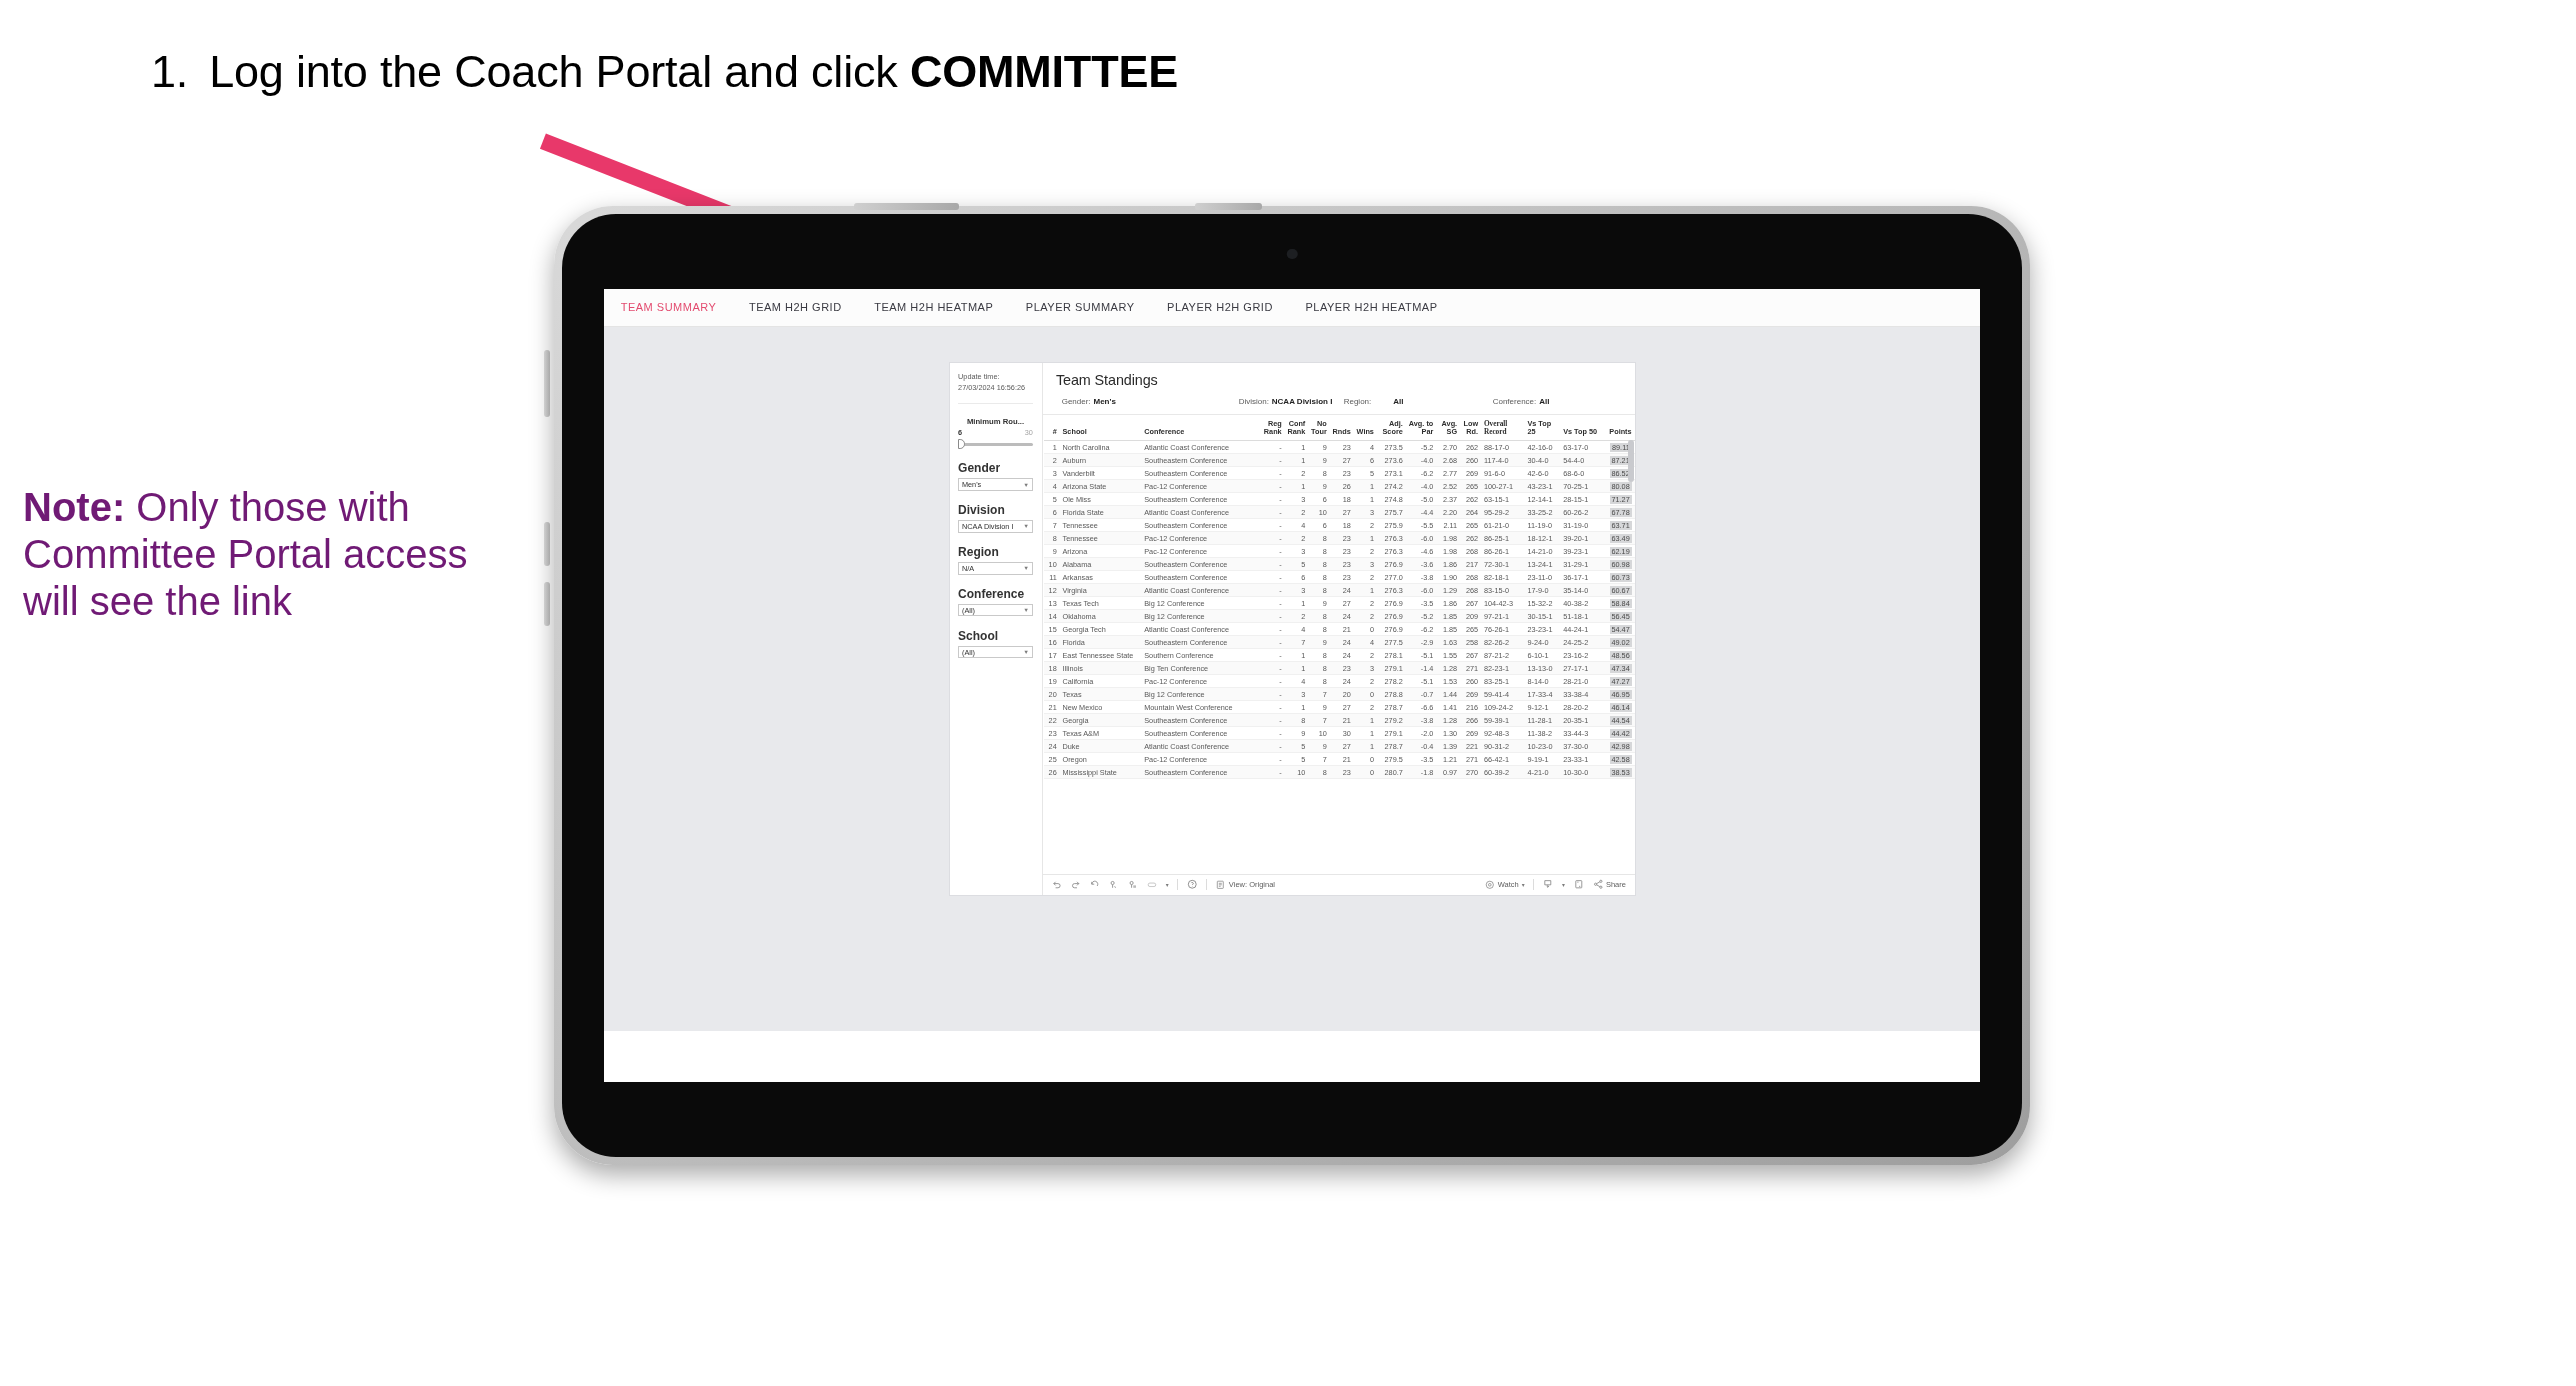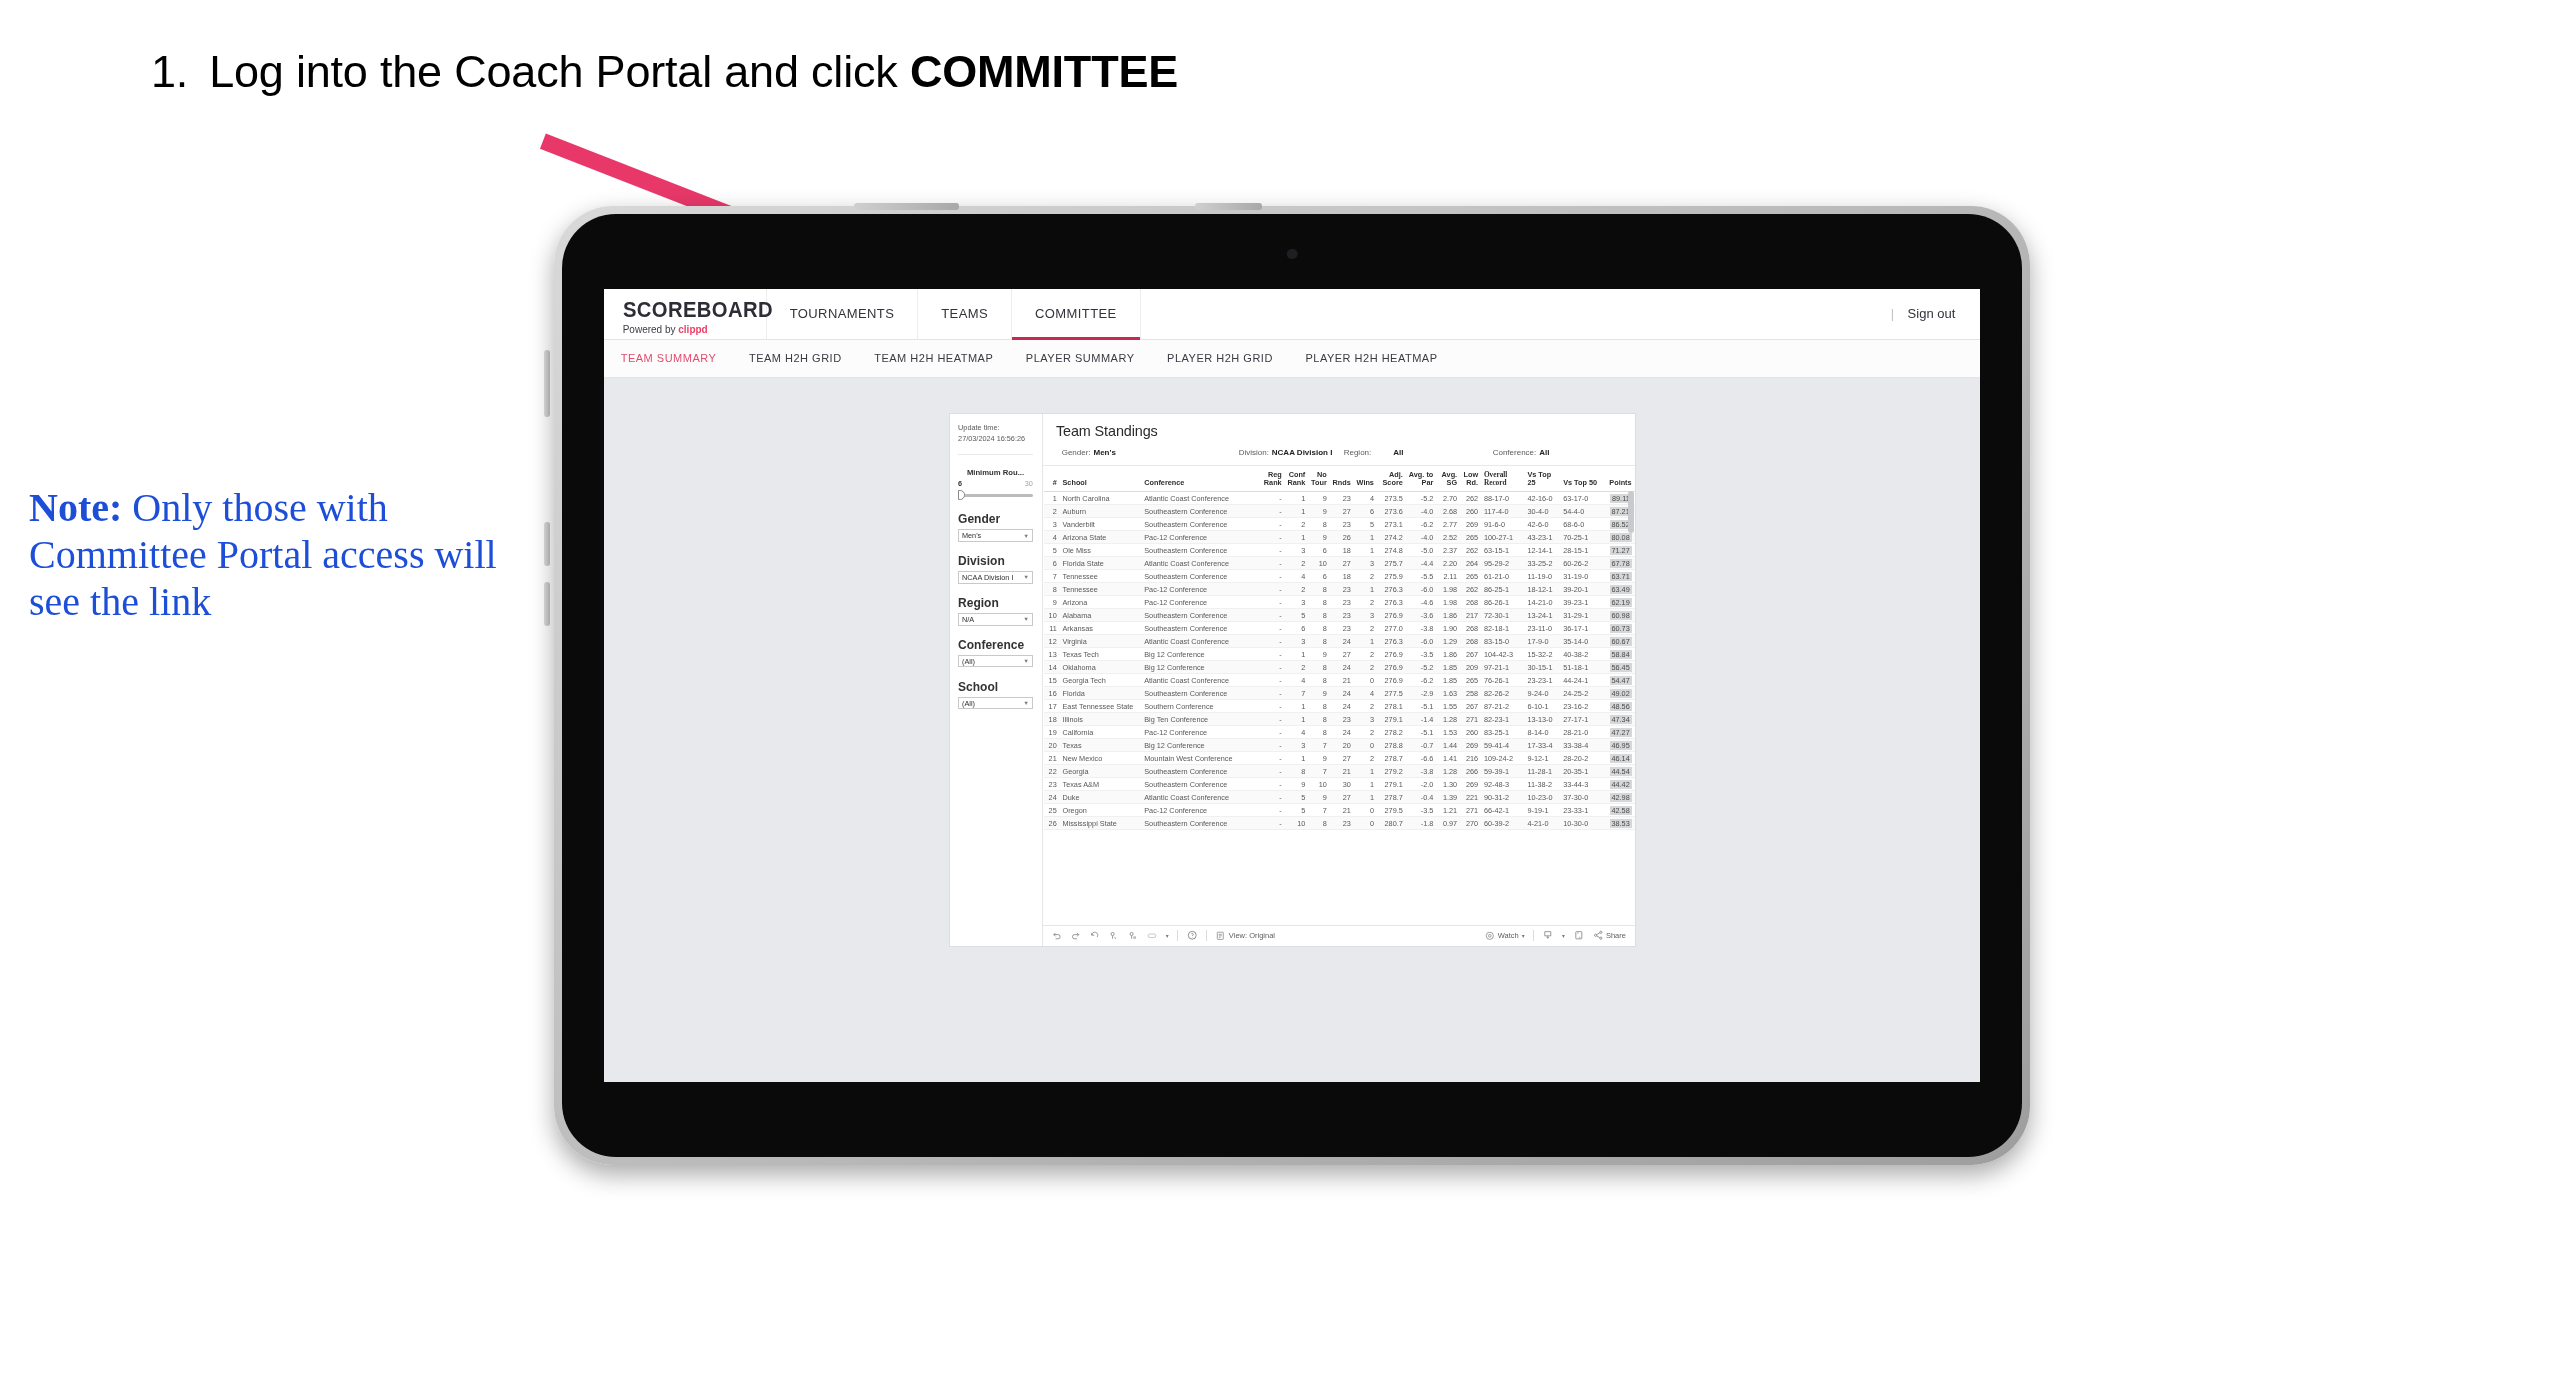--- a/index.html
+++ b/index.html
@@ -20,26 +20,25 @@
     font-size: 45px;
     color: #000;
     letter-spacing: -0.2px;
     white-space: nowrap;
   }
   #instruction .num { margin-right: 21px; }
   #instruction .strong { font-weight: bold; }
 
   #note {
     position: absolute;
-    left: 29px; top: 484px;
+    left: 23px; top: 484px;
     width: 499px;
     font-size: 40px;
     line-height: 1.18;
-    color: #1d4ed8;
-    font-family: Liberation Serif, serif;
+    color: #701a75;
   }
   #note .label { font-weight: bold; }
 
   
   #arrow { position: absolute; left: 518px; top: 120px; width: 479px; height: 230px; }
 
   
   #tablet {
     position: absolute;
     left: 554px; top: 206px;
@@ -246,34 +245,20 @@
   <div class="tab-btn vol1"></div>
   <div class="tab-btn vol2"></div>
   <div class="tab-btn vol3"></div>
   <div id="tablet-bezel">
     <div class="tab-btn top1"></div>
     <div class="tab-btn top2"></div>
     <div id="camera"></div>
 
     <div id="screen">
 
-      <div id="topnav">
-        <div id="brand">
-          <div class="bw">SCOREBOARD</div>
-          <div class="pw"><span>Powered by </span><span class="clippd">clippd</span></div>
-        </div>
-        <div class="navitem">TOURNAMENTS</div>
-        <div class="navitem">TEAMS</div>
-        <div class="navitem active">COMMITTEE</div>
-        <div id="navspacer"></div>
-        <div id="signout">
-          <span class="bar">|</span>
-          <span class="so">Sign out</span>
-        </div>
-      </div>
 
       <div id="subnav">
         <div class="subitem active">TEAM SUMMARY</div>
         <div class="subitem">TEAM H2H GRID</div>
         <div class="subitem">TEAM H2H HEATMAP</div>
         <div class="subitem">PLAYER SUMMARY</div>
         <div class="subitem">PLAYER H2H GRID</div>
         <div class="subitem">PLAYER H2H HEATMAP</div>
       </div>
 

